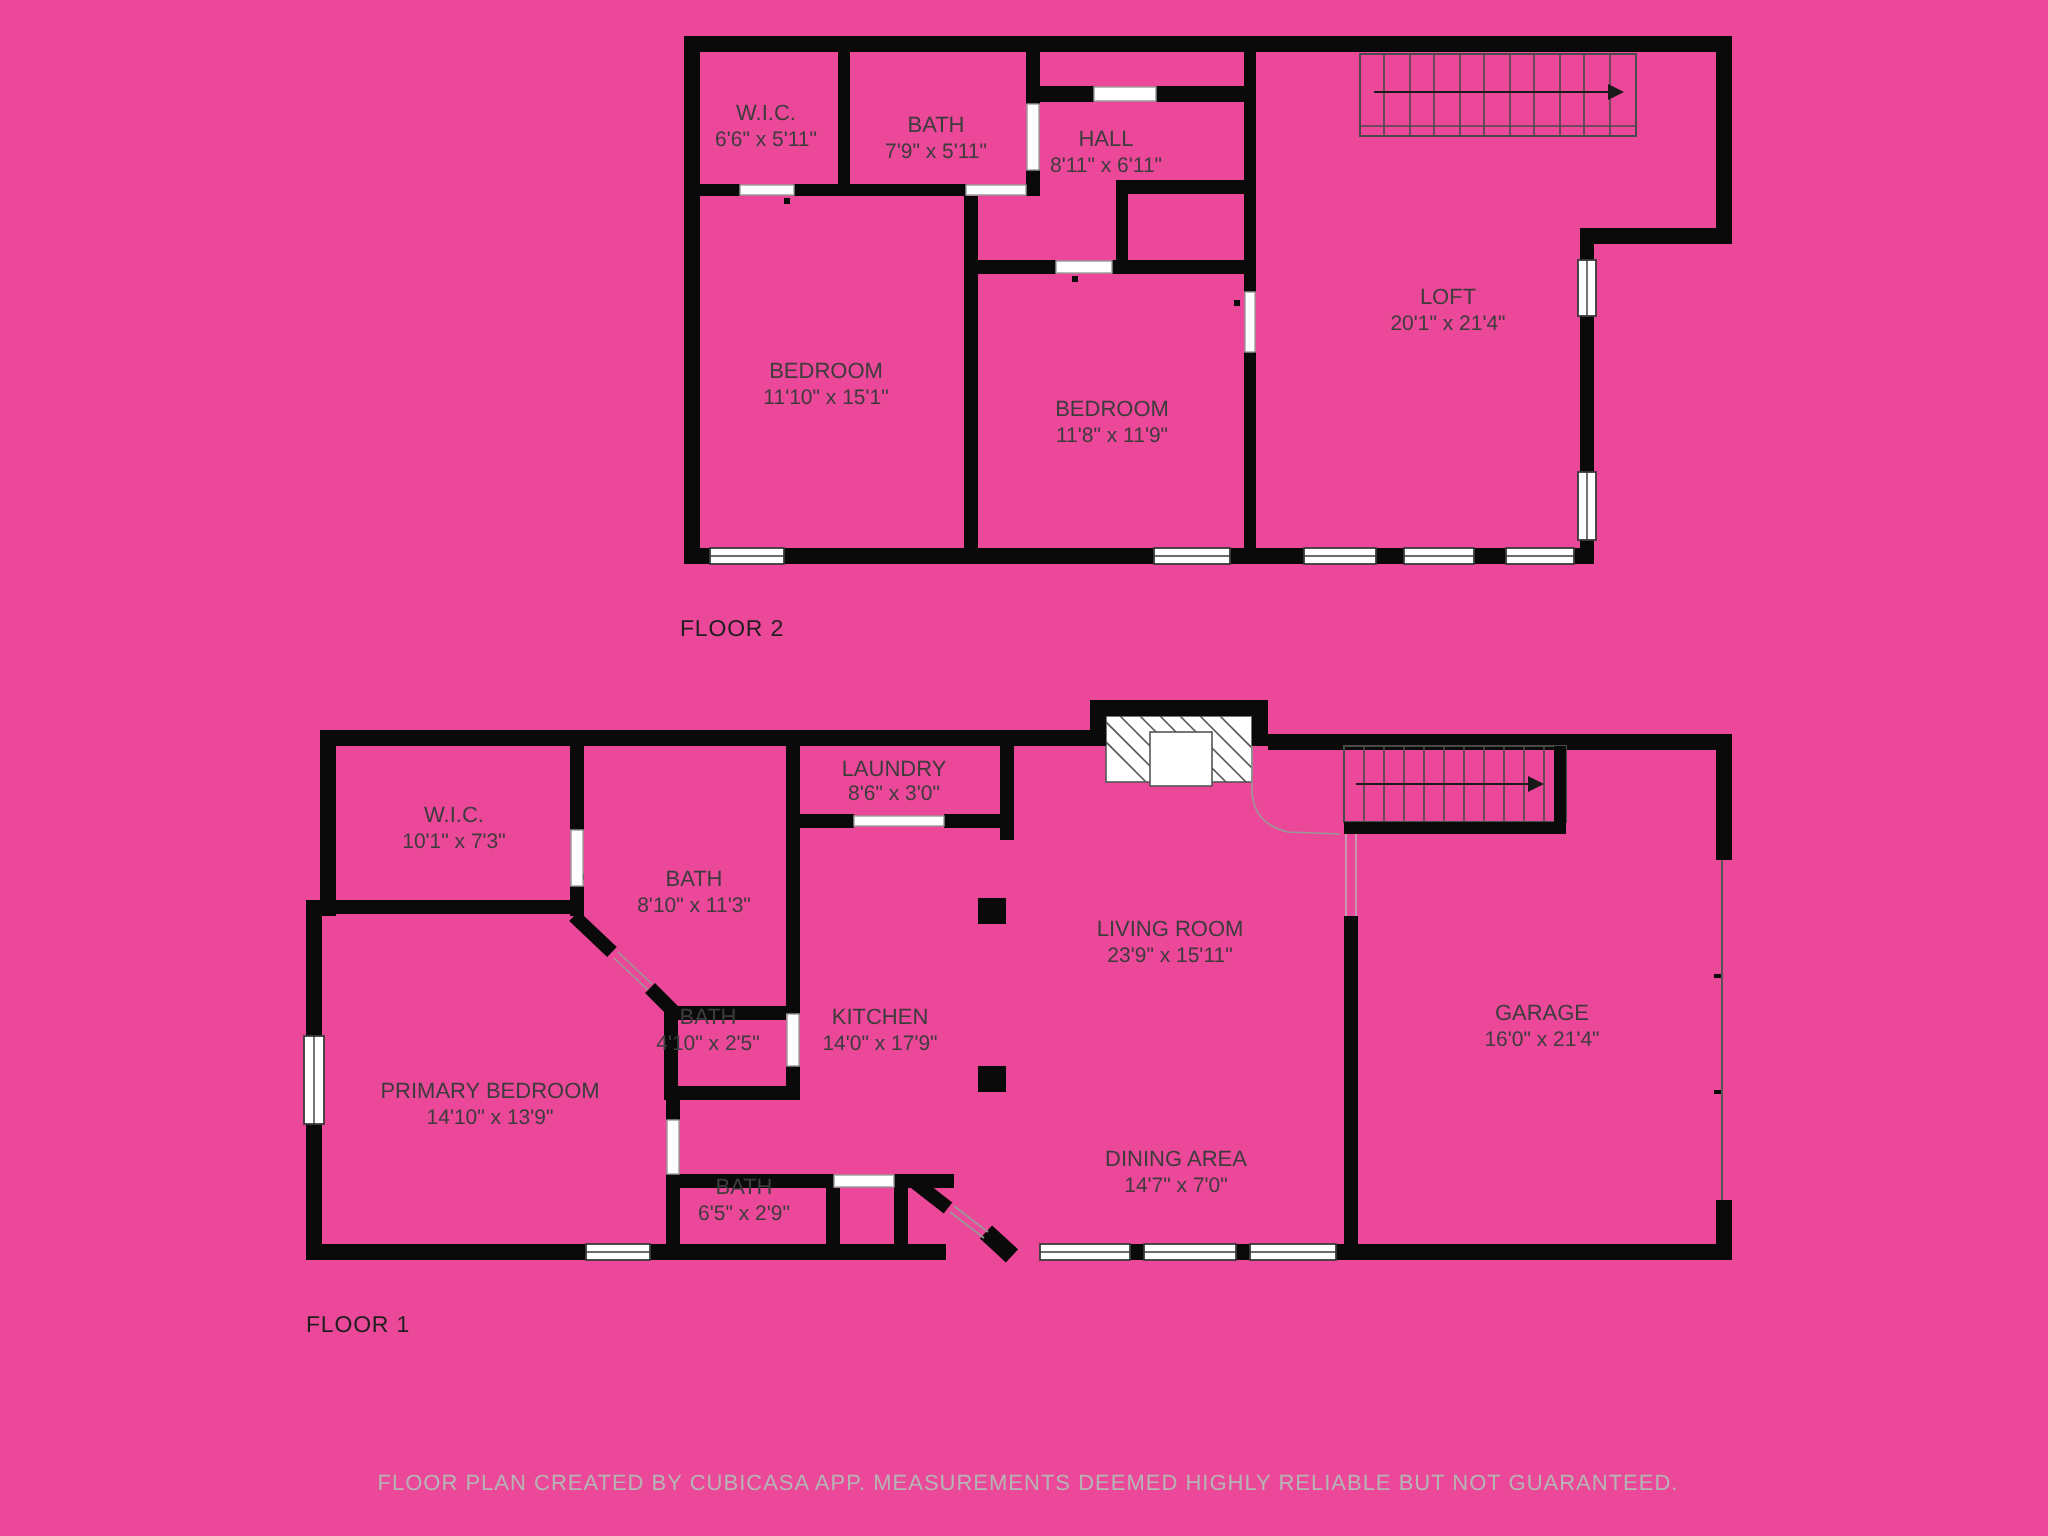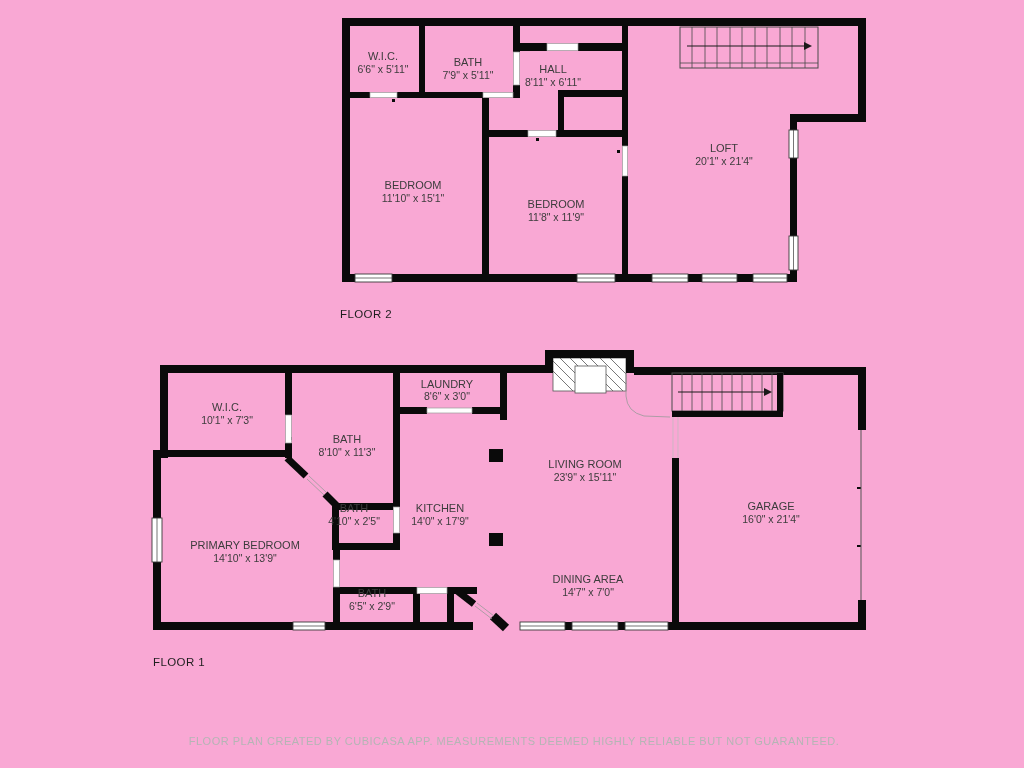--- a/index.html
+++ b/index.html
@@ -1,16 +1,16 @@
 <!DOCTYPE html>
 <html><head>
 <meta charset="utf-8">
 <style>
   html,body{margin:0;padding:0;background:#ffffff;}
-  .page{position:relative;width:1024px;height:768px;background:#f9a8d4;overflow:hidden;}
+  .page{position:relative;width:1024px;height:768px;background:#ec4899;overflow:hidden;}
   svg{display:block;}
   .wall{fill:#0a0a0a;}
   .thin{fill:#ffffff;stroke:#9a9a9a;stroke-width:.7;}
   .win{fill:#ffffff;stroke:#3a3a3a;stroke-width:.9;}
   .winline{stroke:#3a3a3a;stroke-width:.7;}
   .stair{stroke:#4a4a4a;stroke-width:1;fill:none;}
   .tread{stroke:#4a4a4a;stroke-width:.8;}
   .hatch{stroke:#555;stroke-width:.8;}
   .fpbox{fill:#fff;stroke:#555;stroke-width:.8;}
   .arrowline{stroke:#1a1a1a;stroke-width:1.1;}

